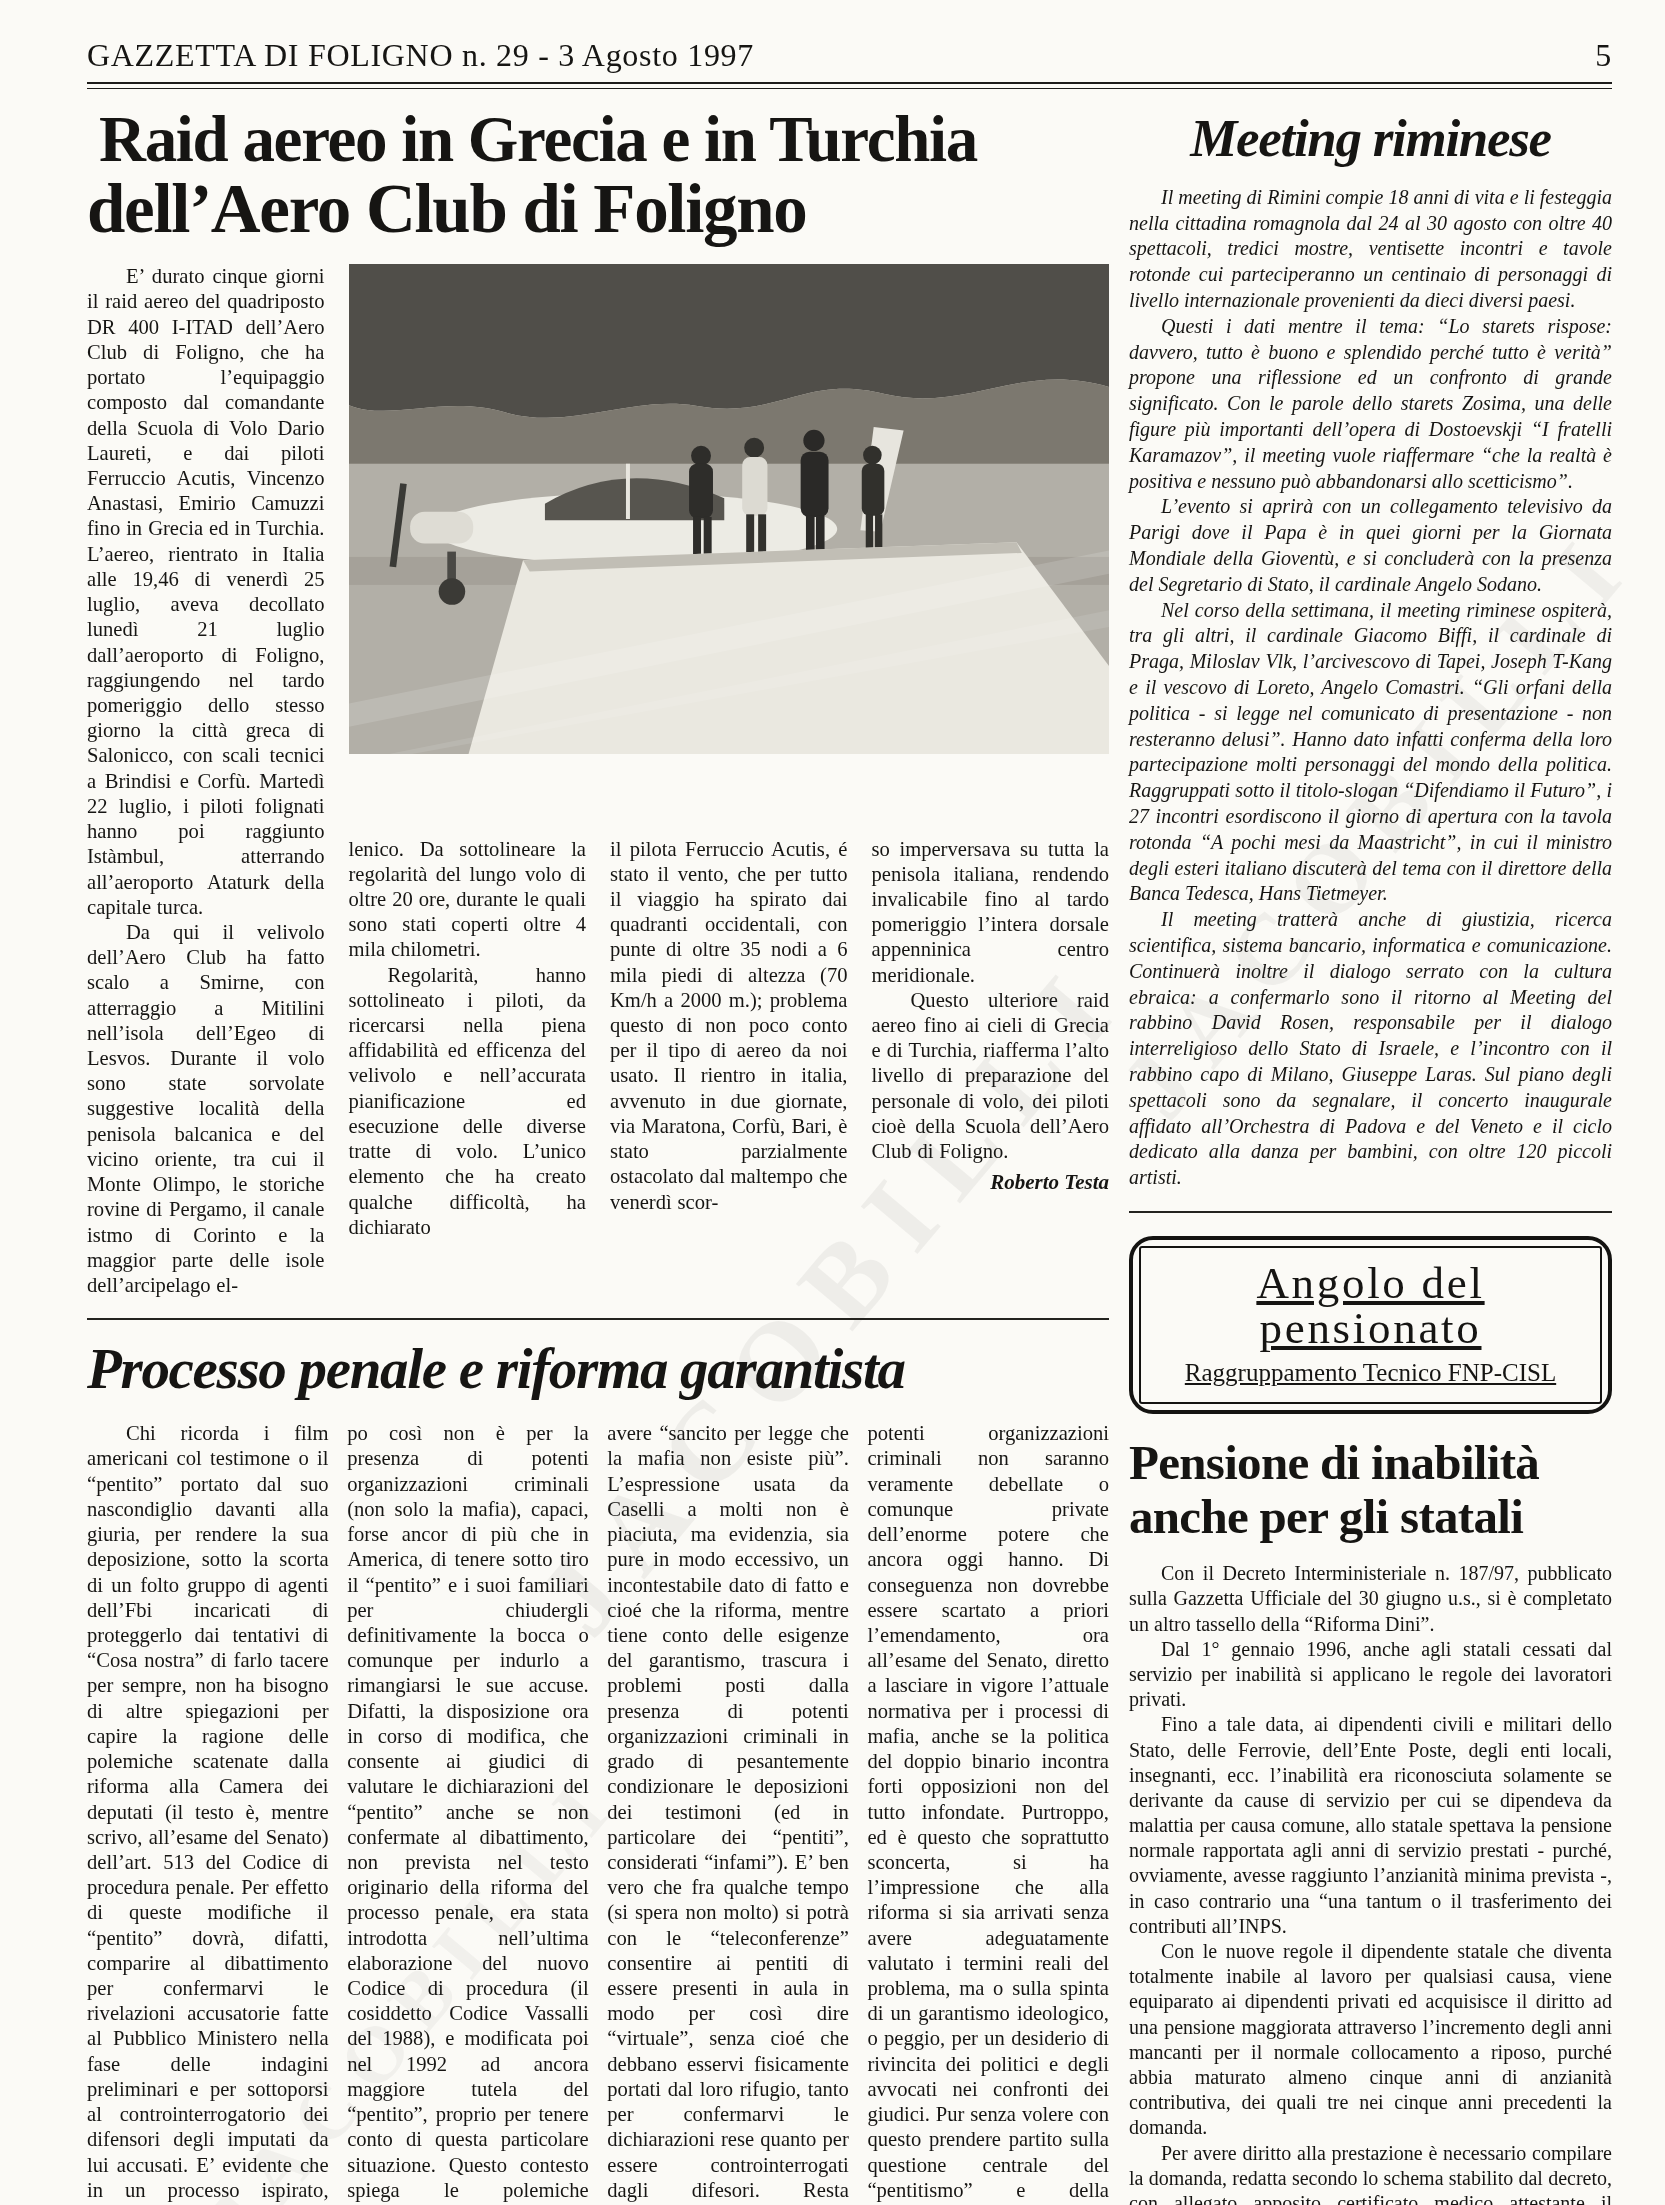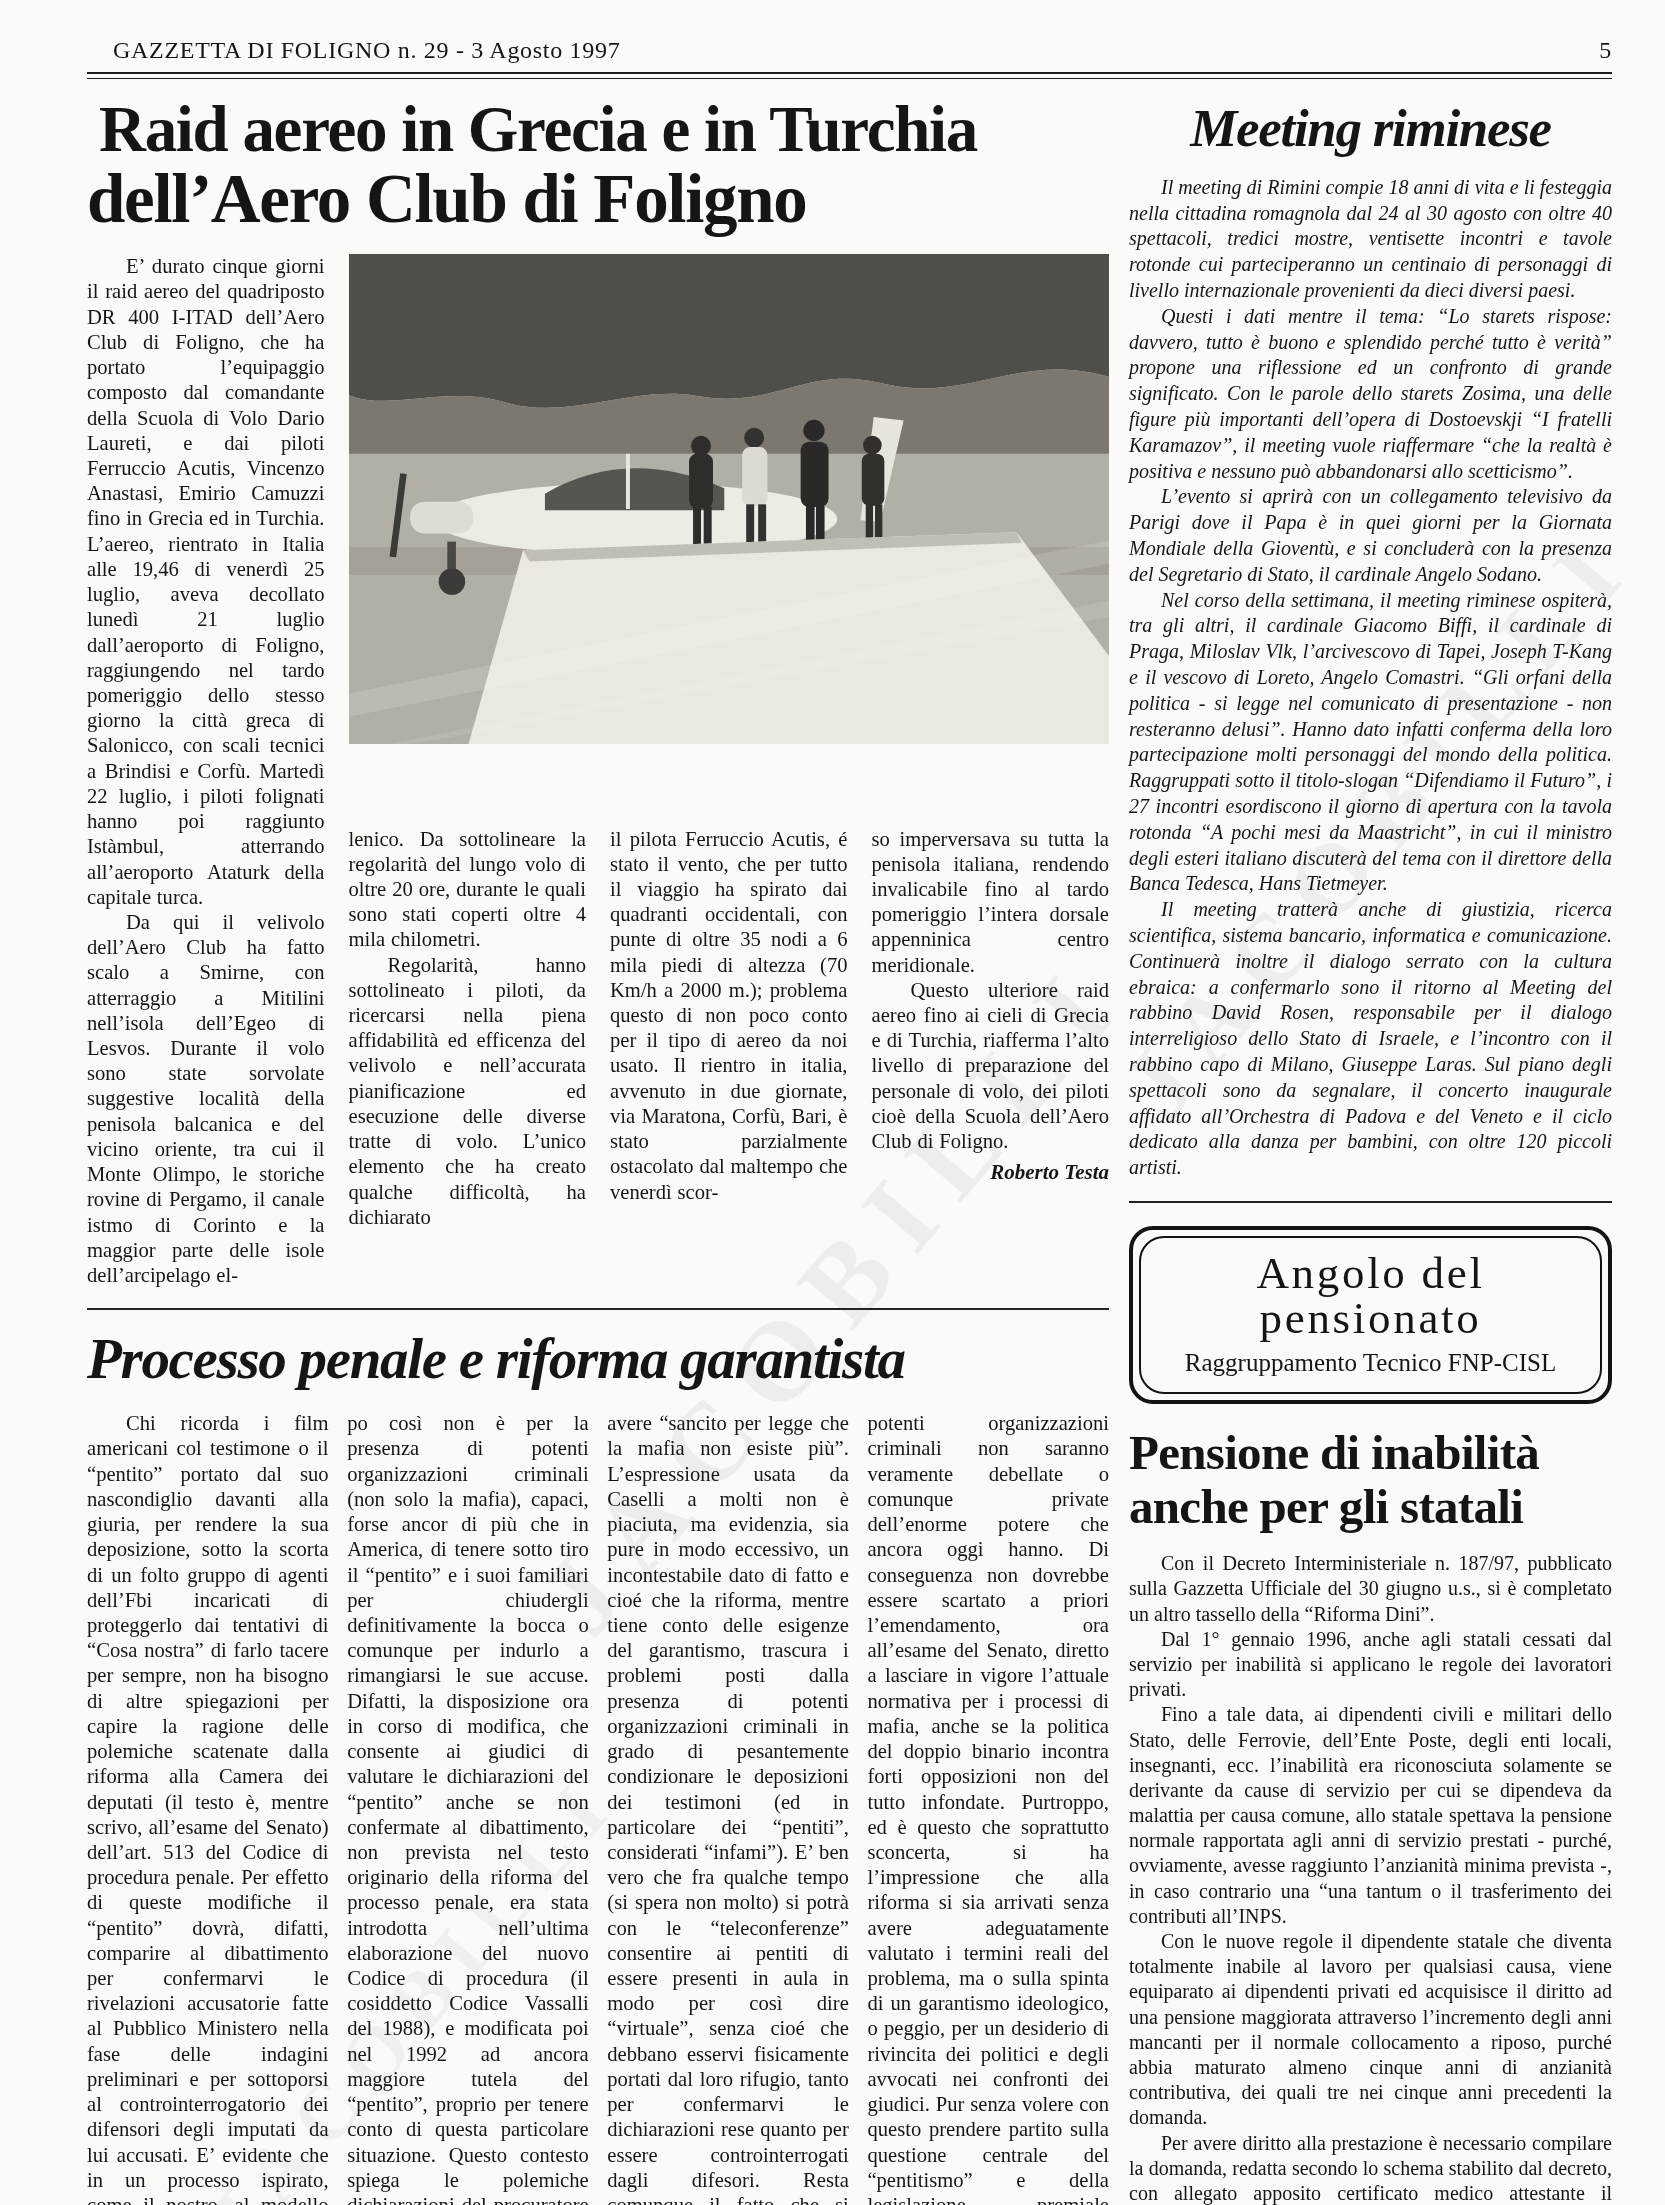--- a/index.html
+++ b/index.html
@@ -4,21 +4,21 @@
 <style>
   html,body{margin:0;padding:0;background:#d9d9d6;}
   .page{
     position:relative; width:1665px; height:2205px; margin:0 auto;
     background:#fbfaf6; color:#161513; overflow:hidden; box-sizing:border-box;
     padding:37px 53px 20px 87px;
     font-family:"Liberation Serif", serif;
   }
   
   .masthead{display:flex; justify-content:space-between; align-items:baseline;
-    font-size:24px; letter-spacing:0.7px;margin-left:26px;}
+    font-size:32px; letter-spacing:0.7px;}
   .masthead-rule{height:4px; border-top:2.7px solid #1d1c1a; border-bottom:1.3px solid #1d1c1a; margin-top:8px;}
   
   .content{display:grid; grid-template-columns:1022px 483px; column-gap:20px; margin-top:17.3px;}
   
   .raid-h{margin:0 0 18.6px; font-weight:bold;}
   .raid-h .l1{display:block; font-size:65px; line-height:1.03; letter-spacing:-1.3px;margin-left:12px;}
   .raid-h .l2{display:block; font-size:69px; line-height:1.05; letter-spacing:-1.3px;}
   .aereo-grid{display:grid; grid-template-columns:repeat(4,1fr); column-gap:18.6px; row-gap:13.3px;gap:24px;}
   .a-col1{grid-column:1; grid-row:1 / span 2;}
   .photo-wrap{grid-column:2 / span 3; grid-row:1; height:490px; overflow:hidden; background:#b9b6af;}
@@ -32,21 +32,21 @@
   .processo-h{font-size:57px; font-style:italic; font-weight:bold; margin:0 0 20px; letter-spacing:-1.3px;}
   .processo-grid{display:grid; grid-template-columns:repeat(4,1fr); column-gap:18.6px;}
   .p-col1{grid-column:1; grid-row:1;} .p-col2{grid-column:2; grid-row:1;}
   .p-col3{grid-column:3; grid-row:1 / span 2;} .p-col4{grid-column:4; grid-row:1 / span 2;}
   
   .meeting-h{font-size:53px; font-weight:bold; font-style:italic; text-align:center;
     margin:1.3px 0 17.3px; letter-spacing:-1.3px; white-space:nowrap;}
   .meeting-body p{font-style:italic; font-size:20px; line-height:1.29; text-align:justify; text-indent:32px; margin:0;}
   .right-rule{border:0; border-top:2px solid #24231f; margin:20px 0 22.6px;}
   .angolo-box{border:4px solid #141311; border-radius:24px; padding:6px;}
-  .angolo-inner{border:2px solid #141311; border-radius:25px; text-align:center; padding:13.3px 6.7px 14.7px;}
+  .angolo-inner{border:2px solid #141311; border-radius:3px; text-align:center; padding:13.3px 6.7px 14.7px;text-decoration:underline;}
   .angolo-title{font-size:45px; letter-spacing:2.7px; font-weight:normal; line-height:1;}
   .angolo-sub{font-size:25px; margin-top:8px;}
   .pensione-h{font-size:49px; font-weight:bold; line-height:1.1; margin:22.6px 0 17.3px; letter-spacing:-0.7px;}
   .pensione-body p{font-size:20px; line-height:1.26; text-align:justify; text-indent:32px; margin:0;}
   
   .wm{position:absolute; font-weight:bold; color:#2a2a28; pointer-events:none; white-space:nowrap;}
   .wm1{font-size:113px; letter-spacing:24px; opacity:0.055; transform:rotate(-50deg); left:413px; top:1232px;}
   .wm2{font-size:100px; letter-spacing:20px; opacity:0.05; transform:rotate(-50deg); left:1012px; top:766px;}
   .wm3{font-size:80px; letter-spacing:16px; opacity:0.045; transform:rotate(-50deg); left:120px; top:1965px;}
 </style>

